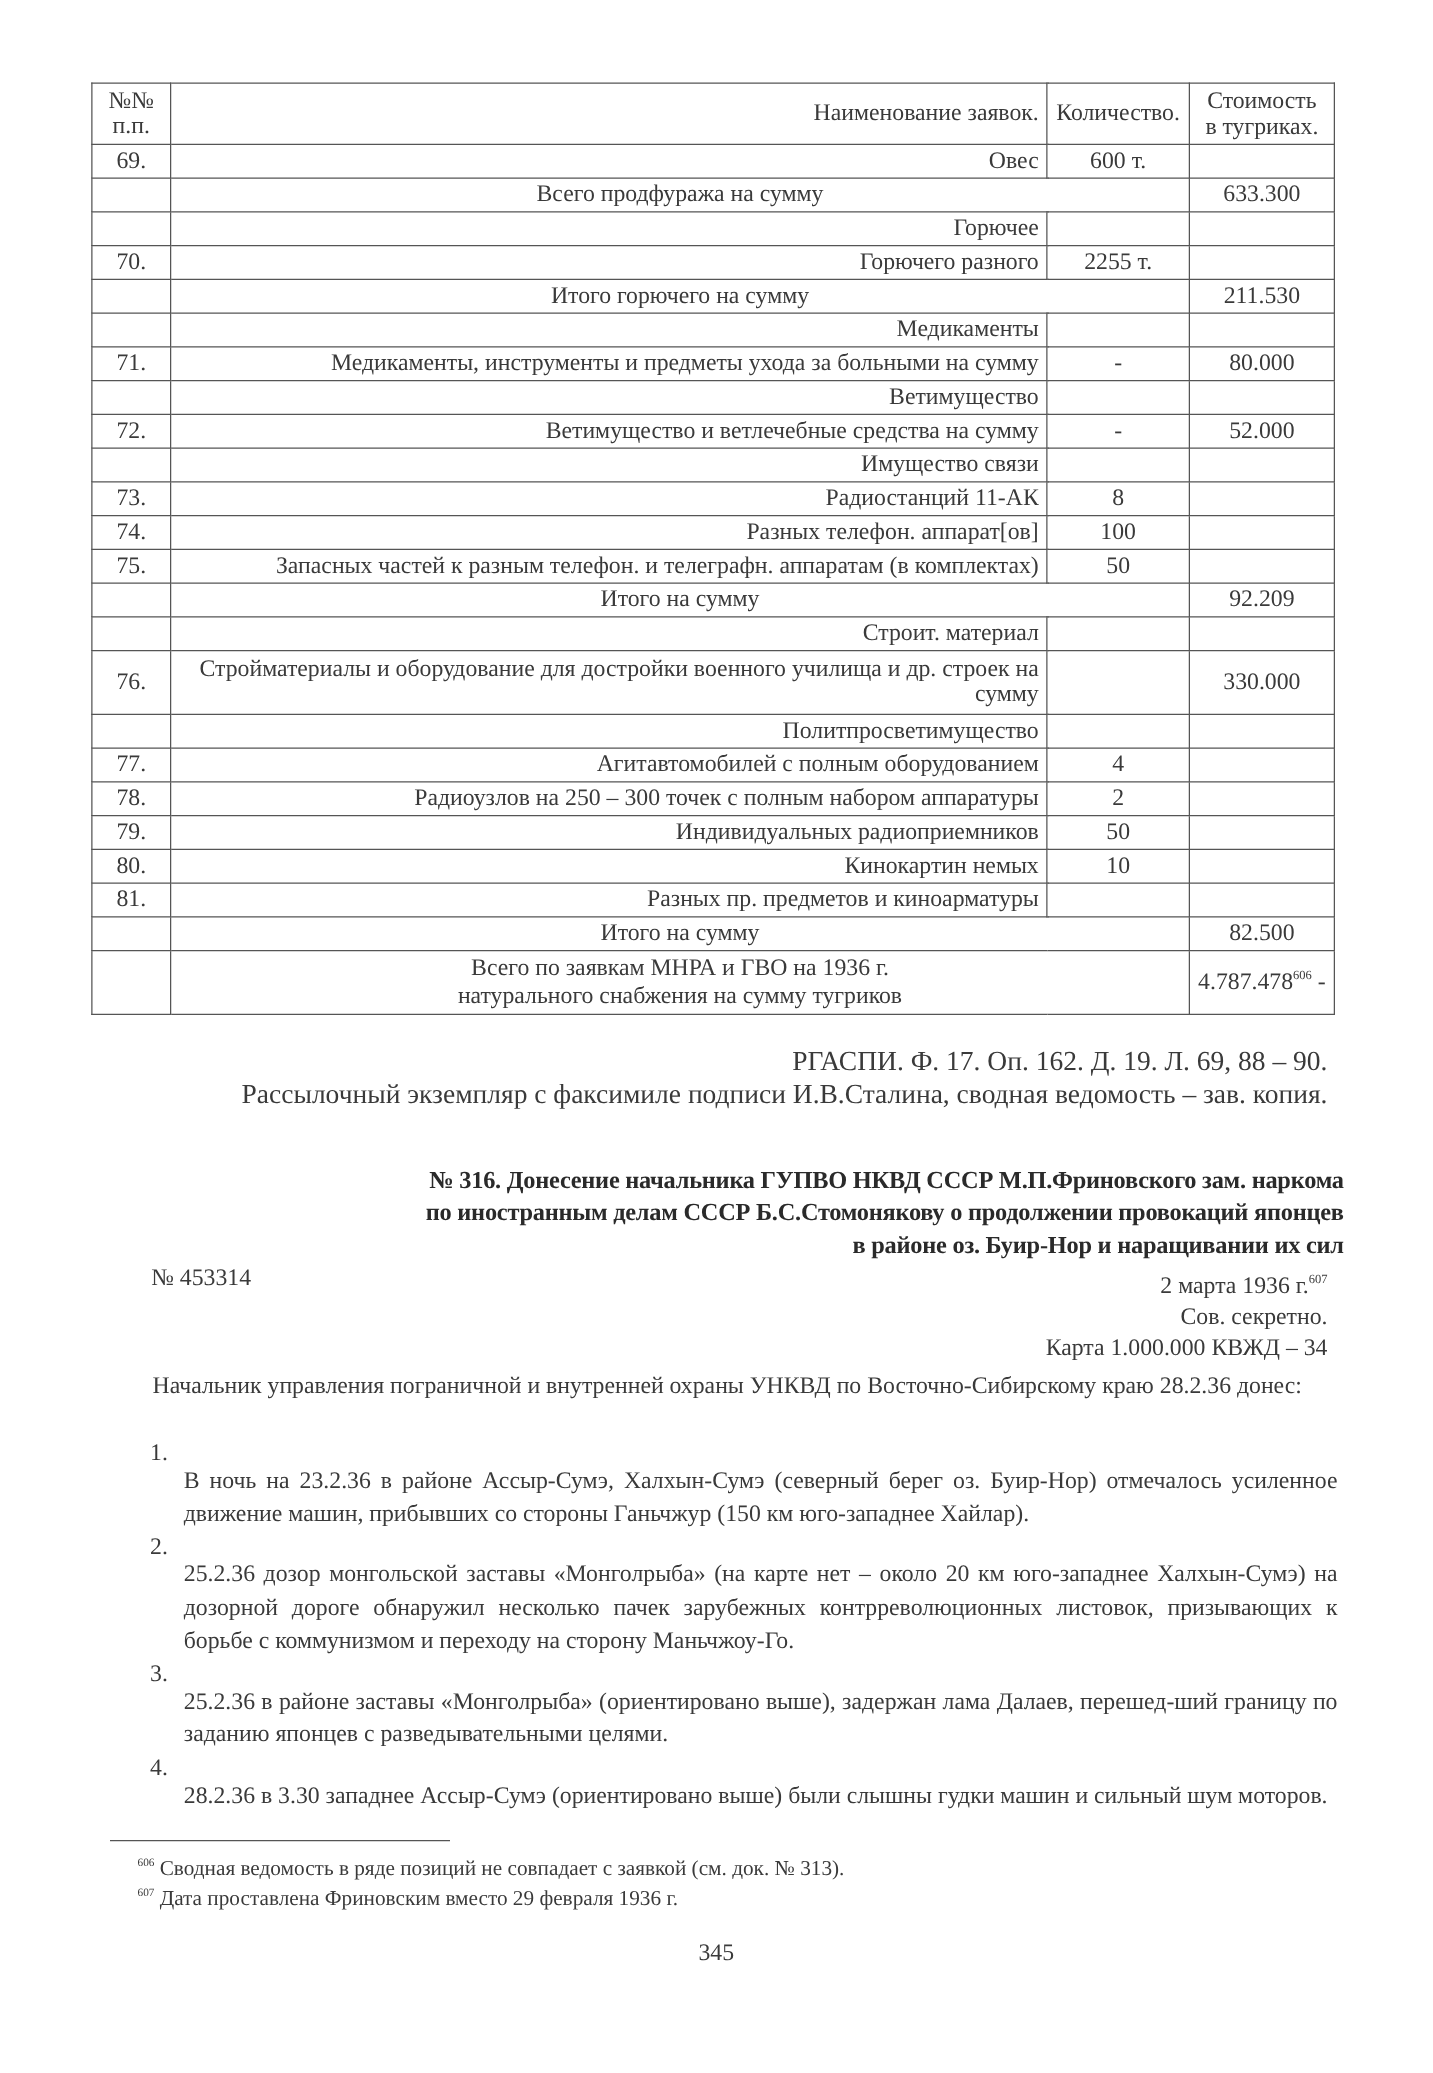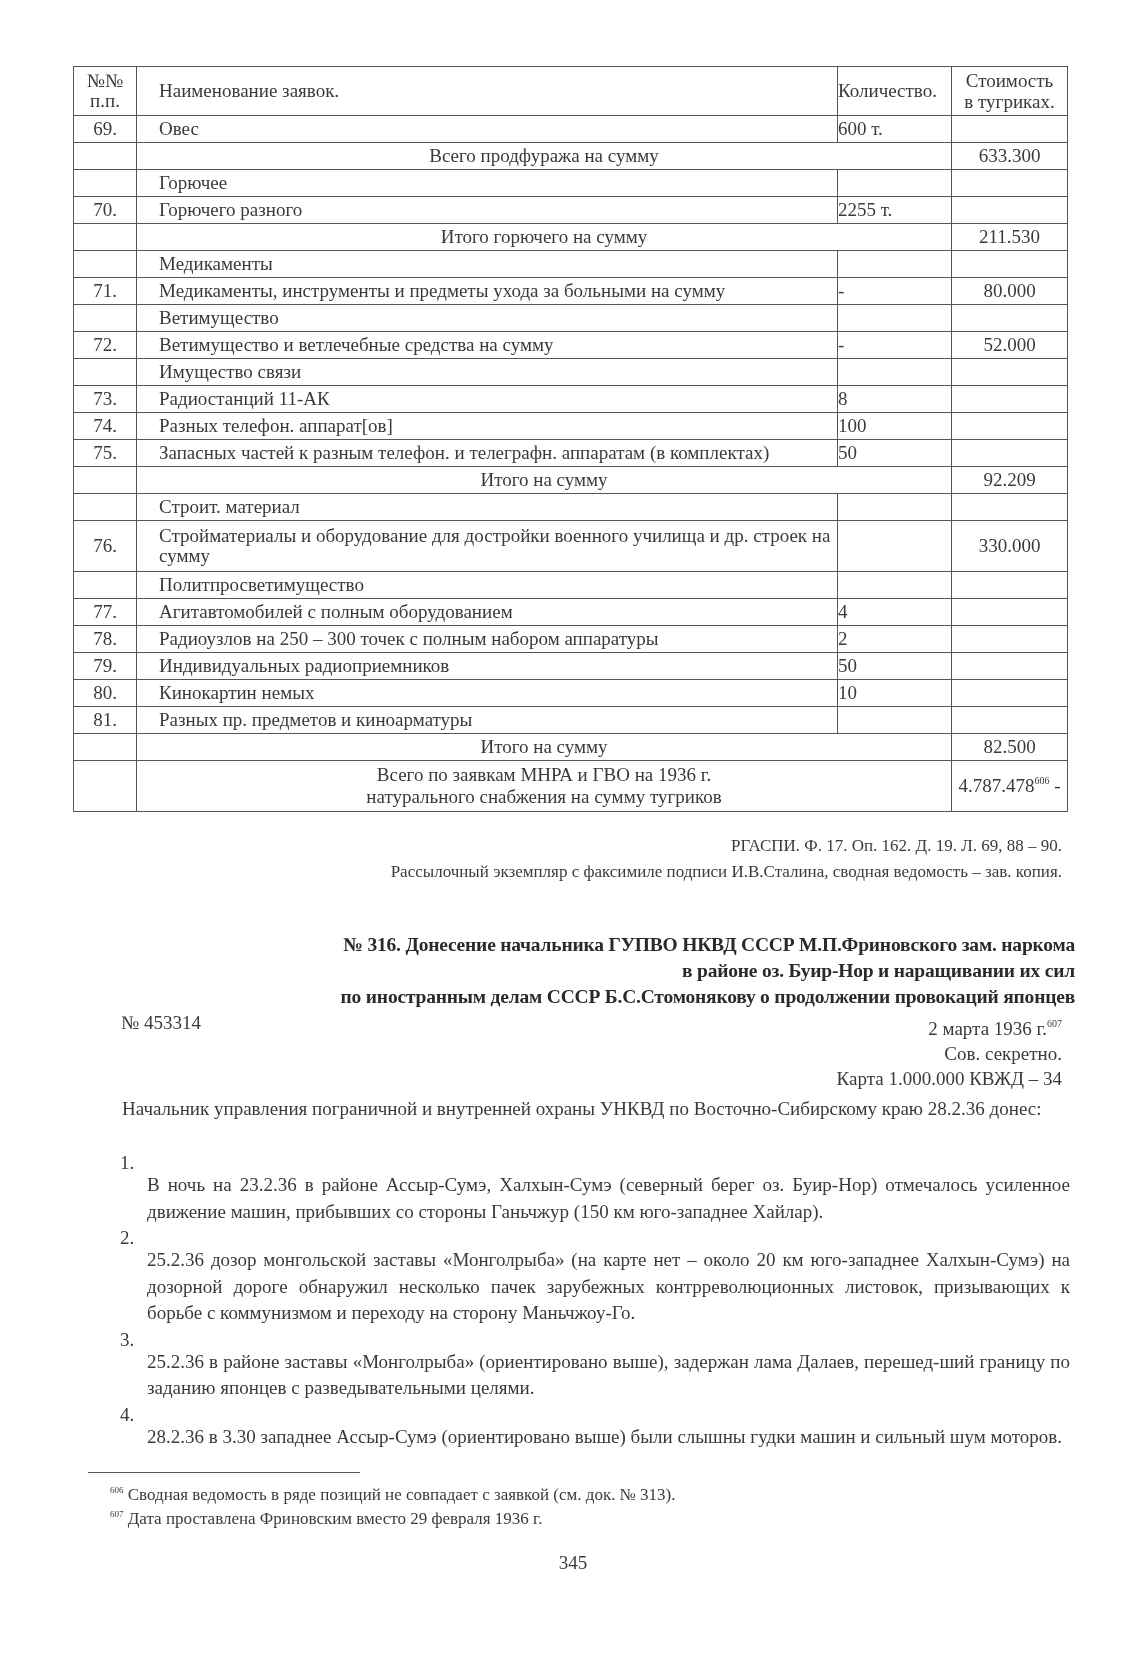--- a/index.html
+++ b/index.html
@@ -9,31 +9,31 @@
   }
   .page { position: absolute; left: 0; top: 0; width: 1146px; height: 1658px; }
   table.ledger {
     position: absolute; left: 73px; top: 66px; width: 995px;
     border-collapse: collapse; font-size: 19px; line-height: 20px;
   }
   table.ledger td {
     border: 1.3px solid #555; padding: 1px 6px; height: 24px; vertical-align: middle;
   }
   table.ledger td.num { width: 62px; text-align: center; padding: 0; }
-  table.ledger td.name { text-align: left; padding-left: 22px; }
-  table.ledger td.qty { width: 113px; text-align: left; padding: 0; }
+  table.ledger td.name { text-align: right; padding-left: 22px; }
+  table.ledger td.qty { width: 113px; text-align: center; padding: 0; }
   table.ledger td.cost { width: 115px; text-align: center; padding: 0; }
   table.ledger td.subtotal { text-align: center; }
   table.ledger tr.head td { height: 46px; }
   table.ledger tr.head td.cost { line-height: 21px; }
   table.ledger tr.tall td { height: 48px; }
   table.ledger tr.grand td { height: 48px; line-height: 22px; }
   sup { font-size: 10px; vertical-align: 8px; line-height: 0; }
 
-  .source { position: absolute; right: 84px; text-align: right; font-size: 17px; }
+  .source { position: absolute; right: 84px; text-align: right; font-size: 22px; }
   .source.l1 { top: 836px; }
   .source.l2 { top: 862px; margin-left: 12px; }
 
   .doc-title {
     position: absolute; left: 80px; width: 995px; text-align: right; top: 932px;
     font-family: "Liberation Sans Narrow", "Liberation Serif", serif; font-weight: bold;
     font-size: 19.5px; line-height: 26px; color: #2a2a2a; letter-spacing: -0.2px;
   }
   .doc-num { position: absolute; left: 121px; top: 1012px; font-size: 19px; }
   .right-line { position: absolute; right: 84px; text-align: right; font-size: 19px; }
@@ -217,22 +217,22 @@
           <td class="cost"><span>4.787.478</span><sup>606</sup><span style="white-space: pre;"> -</span></td>
         </tr>
       </tbody>
   </table>
 
   <div class="source l1">РГАСПИ. Ф. 17. Оп. 162. Д. 19. Л. 69, 88 – 90.</div>
   <div class="source l2">Рассылочный экземпляр с факсимиле подписи И.В.Сталина, сводная ведомость – зав. копия.</div>
 
   <div class="doc-title">
     <div>№ 316. Донесение начальника ГУПВО НКВД СССР М.П.Фриновского зам. наркома</div>
+    <div>по иностранным делам СССР Б.С.Стомонякову о продолжении провокаций японцев</div>
     <div>в районе оз. Буир-Нор и наращивании их сил</div>
-    <div>по иностранным делам СССР Б.С.Стомонякову о продолжении провокаций японцев</div>
   </div>
 
   <div class="doc-num">№ 453314</div>
   <div class="right-line date"><span>2 марта 1936 г.</span><sup>607</sup></div>
   <div class="right-line secret">Сов. секретно.</div>
   <div class="right-line map">Карта 1.000.000 КВЖД – 34</div>
 
   <div class="para"><span style="padding-left:0">Начальник управления пограничной и внутренней охраны УНКВД по Восточно-Сибирскому краю 28.2.36 донес:</span></div>
 
   <ol class="items" id="items-list">

